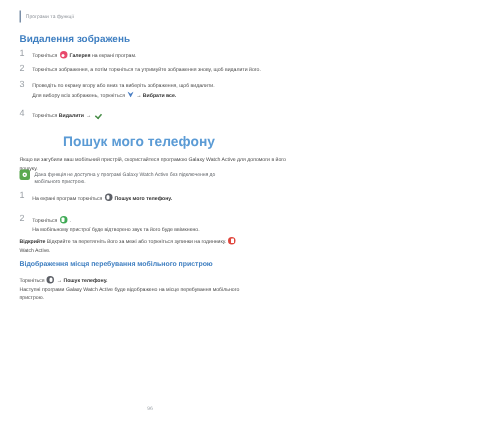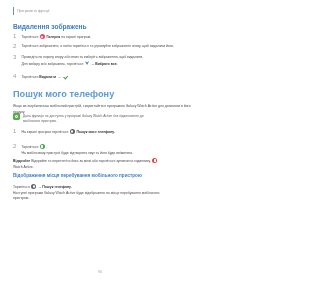--- a/index.html
+++ b/index.html
@@ -300,21 +300,21 @@
     <span class="step-body">
       <span class="step-line">
         <span>Торкніться</span>
         <span class="b">Видалити</span>
         <span class="arrow">→</span>
         <span class="ico ico-check"></span>
       </span>
     </span>
   </div>
 
-  <div class="h1 big" style="top:89px;">Пошук мого телефону</div>
+  <div class="h1 big" style="top:89px;margin-left:29px;">Пошук мого телефону</div>
 
   <div class="para" style="top:104px;">
     <span class="para-line">Якщо ви загубили ваш мобільний пристрій, скористайтеся програмою Galaxy Watch Active для допомоги в його</span>
     <span class="para-line">пошуку.</span>
   </div>
 
   <div class="note" style="top:113px;">
     <span class="note-icon"></span>
     <span class="note-body">
       <span class="para-line">Дана функція не доступна у програмі Galaxy Watch Active без підключення до</span>

